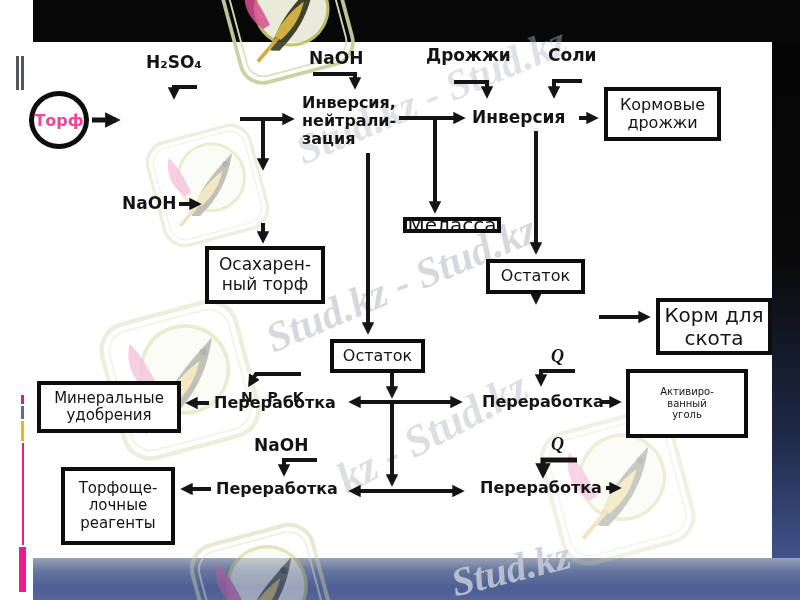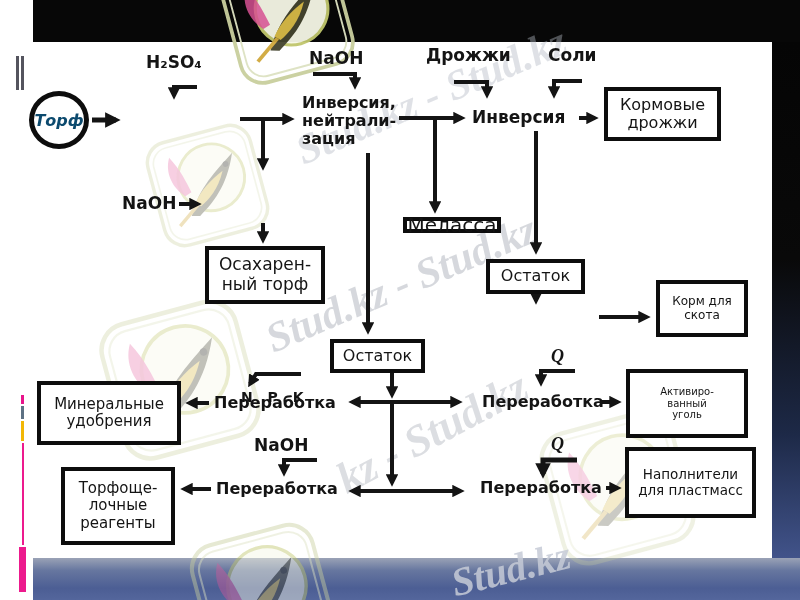--- a/index.html
+++ b/index.html
@@ -32,21 +32,21 @@
   .wm.c{left:340px;top:456px;font-size:44px;transform:rotate(-28deg);opacity:.34;}
   .wm.d{left:452px;top:560px;font-size:40px;transform:rotate(-14deg);opacity:.85;color:#c6cbd7;}
   .logo{position:absolute;pointer-events:none;}
   
   .lbl{position:absolute;font-weight:bold;color:#141414;white-space:pre-line;line-height:1.12;}
   .box{position:absolute;border:4px solid #0d0d0d;background:#fff;display:flex;
     align-items:center;justify-content:center;text-align:center;font-weight:normal;
     color:#141414;white-space:pre-line;line-height:1.15;box-sizing:border-box;}
   .circle{position:absolute;left:29px;top:91px;width:60px;height:58px;border:5px solid #0d0d0d;
     border-radius:50%;display:flex;align-items:center;justify-content:center;background:#fff;
-    font-style:italic;font-weight:bold;font-size:16px;color:#0c4a6e;box-sizing:border-box;}
+    font-weight:bold;font-size:16px;color:#ec4899;box-sizing:border-box;}
   .q{font-family:"Liberation Serif","DejaVu Serif",serif;font-style:italic;
     font-weight:bold;font-size:18px;}
   .npk{letter-spacing:5px;font-size:14px;margin-top:34px;}
   svg.connectors{position:absolute;left:0;top:0;pointer-events:none;}
 </style>
 </head>
 <body>
 
 <div class="canvas">
 
@@ -161,27 +161,25 @@
   <div class="lbl" style="left:216px;top:480px;font-size:16px">Переработка</div>
   <div class="lbl q" style="left:551px;top:434px">Q</div>
   <div class="lbl" style="left:480px;top:479px;font-size:16px">Переработка</div>
 
   <div class="box" style="left:604px;top:87px;width:117px;height:54px;font-size:16px">Кормовые
 дрожжи</div>
   <div class="box" style="left:205px;top:246px;width:120px;height:58px;font-size:17px">Осахарен-
 ный торф</div>
   <div class="box" style="left:403px;top:217px;width:98px;height:16px;font-size:20px">Меласса</div>
   <div class="box" style="left:486px;top:259px;width:99px;height:35px;font-size:16px">Остаток</div>
-  <div class="box" style="left:656px;top:280px;width:92px;height:57px;font-size:12px">Корм для
+  <div class="box" style="left:656px;top:298px;width:116px;height:57px;font-size:20px">Корм для
 скота</div>
   <div class="box" style="left:330px;top:339px;width:95px;height:34px;font-size:16px">Остаток</div>
-  <div class="box" style="left:37px;top:381px;width:144px;height:64px;font-size:15px">Минеральные
+  <div class="box" style="left:37px;top:381px;width:144px;height:52px;font-size:15px">Минеральные
 удобрения</div>
   <div class="box" style="left:626px;top:369px;width:122px;height:69px;font-size:10px">Активиро-
 ванный
 уголь</div>
   <div class="box" style="left:61px;top:467px;width:114px;height:78px;font-size:15px">Торфоще-
 лочные
 реагенты</div>
-  <div class="box" style="left:625px;top:447px;width:131px;height:71px;font-size:13.5px">Наполнители
-для пластмасс</div>
 
 </div>
 
 </body></html>

